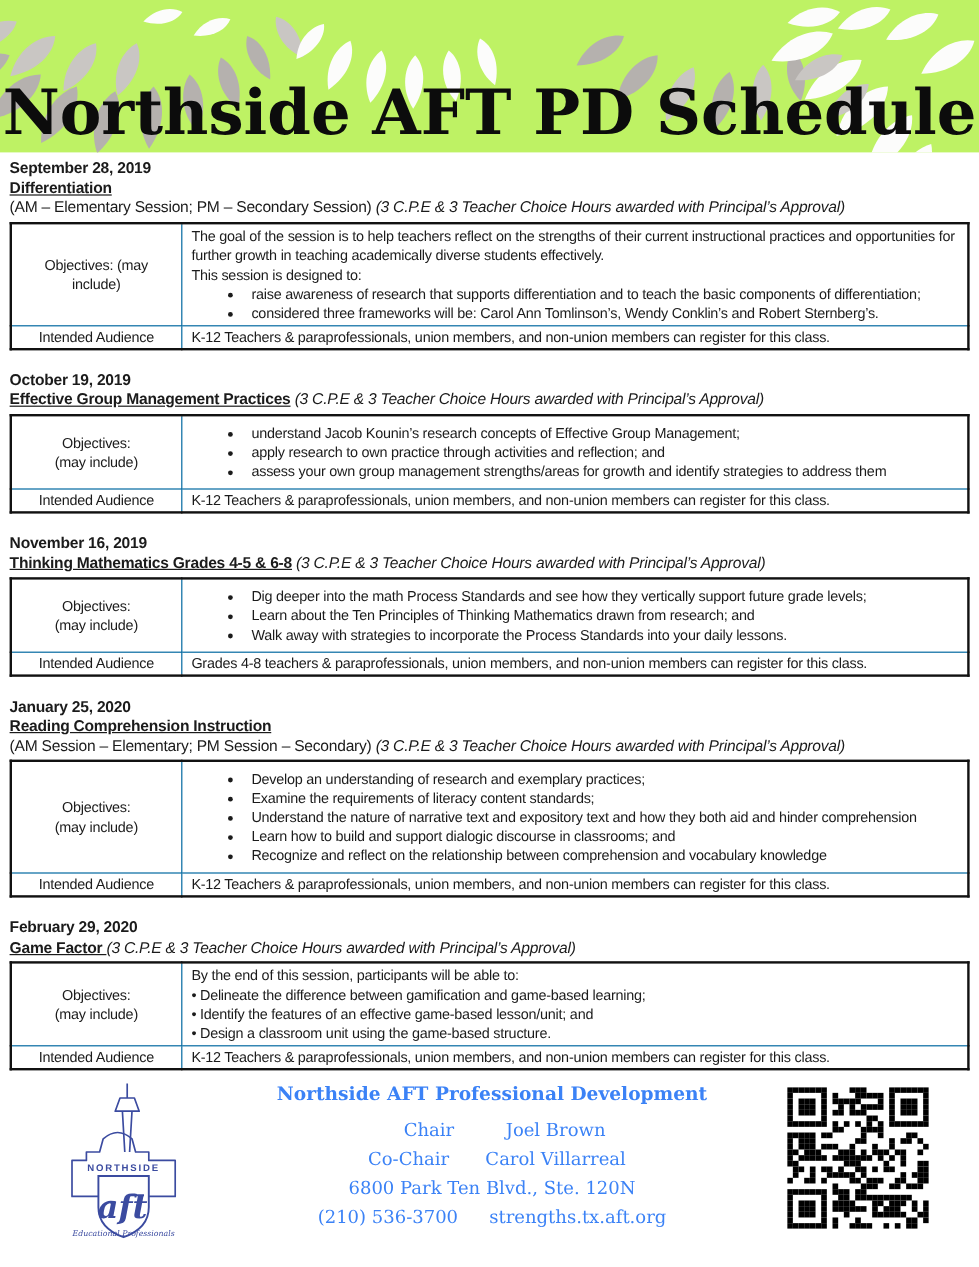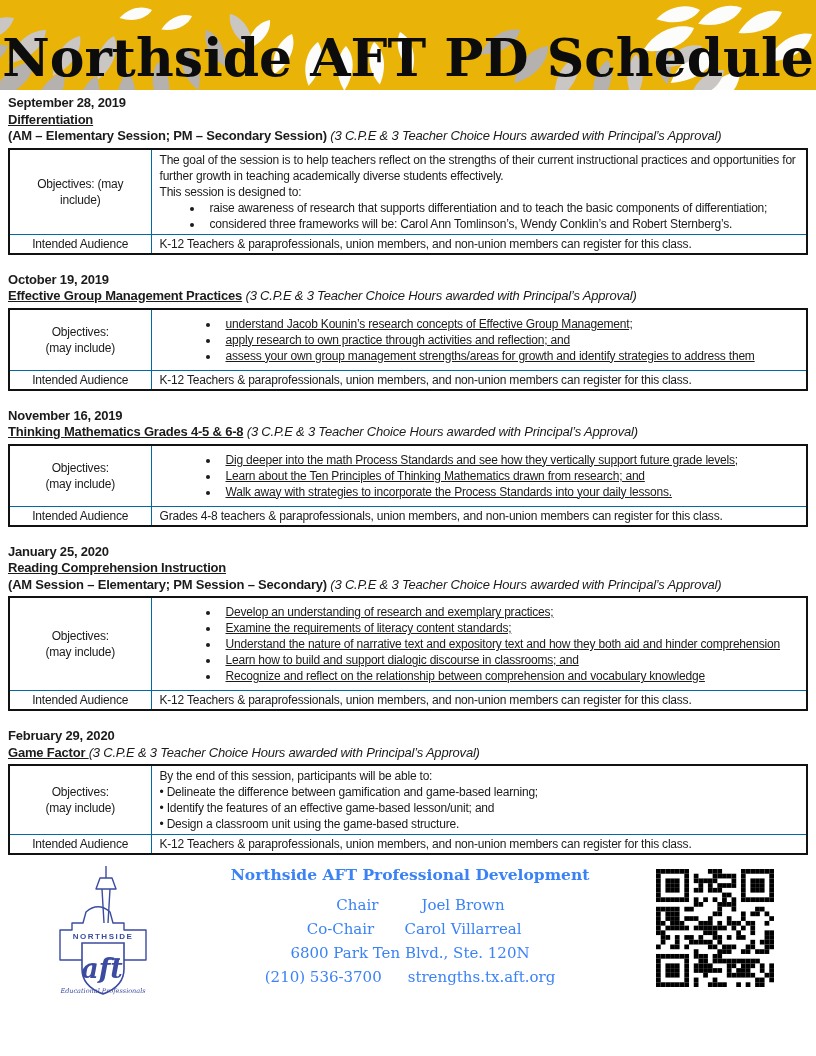--- a/index.html
+++ b/index.html
@@ -3,46 +3,46 @@
 <meta charset="utf-8">
 <style>
   * { box-sizing: border-box; }
   html,body { margin:0; padding:0; }
   body {
     width:816px; height:1056px; background:#ffffff;
     font-family:"Liberation Sans", sans-serif; color:#1b1b1b;
     overflow:hidden;
   }
   
-  .band { position:relative; height:90px; background:#eab308; overflow:hidden; }
+  .band { position:relative; height:127px; background:#bef264; overflow:hidden; }
   .band svg { position:absolute; top:0; left:0; }
   .band h1 {
     position:absolute; bottom:4px; left:0; width:100%; margin:0;
     text-align:center; font-family:"DejaVu Serif", serif;
     font-weight:700; font-size:52px; letter-spacing:0px; color:#0c0c0c;
     line-height:1.05;
   }
   
   main { padding:0 8px; }
   .session { margin-top:17px; }
   .session:first-child { margin-top:5px; }
   .s-head { text-align:left; font-size:13px; line-height:16.5px; letter-spacing:-0.2px; }
   .date { font-weight:700; }
   .stitle { font-weight:700; text-decoration:underline; }
   .note { font-weight:400; font-style:italic; }
-  .plain { font-weight:700; }
+  .plain { font-weight:400; }
   table {
     width:100%; border-collapse:collapse; margin-top:3px;
     font-size:12px; line-height:16px; letter-spacing:-0.2px;
     border:2px solid #111;
   }
   td { border:1px solid #0369a1; vertical-align:middle; }
   td.lbl { width:142px; text-align:center; font-weight:400; padding:2px 12px; }
   td.obj { padding:2px 8px; }
-  td.obj.vpad { padding:6px 24px;text-decoration:underline; }
+  td.obj.vpad { padding:6px 8px; }
   td.obj p { margin:0; }
   ul { margin:0; padding-left:44px; }
   li { padding-left:6px; }
   .dotline::before { content:"• "; }
   tr.aud td { padding:1px 8px; }
   tr.aud td.lbl { padding:1px 12px; }
   
   footer { display:flex; align-items:flex-start; padding:6px 40px 0 44px; }
   .logo-box { width:120px; flex:0 0 auto; margin-top:2px; }
   .fcenter {

